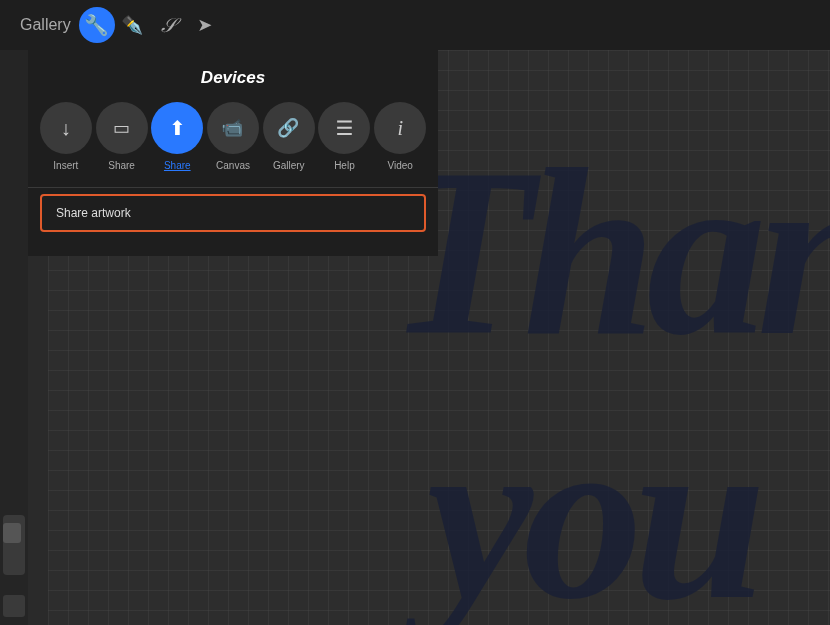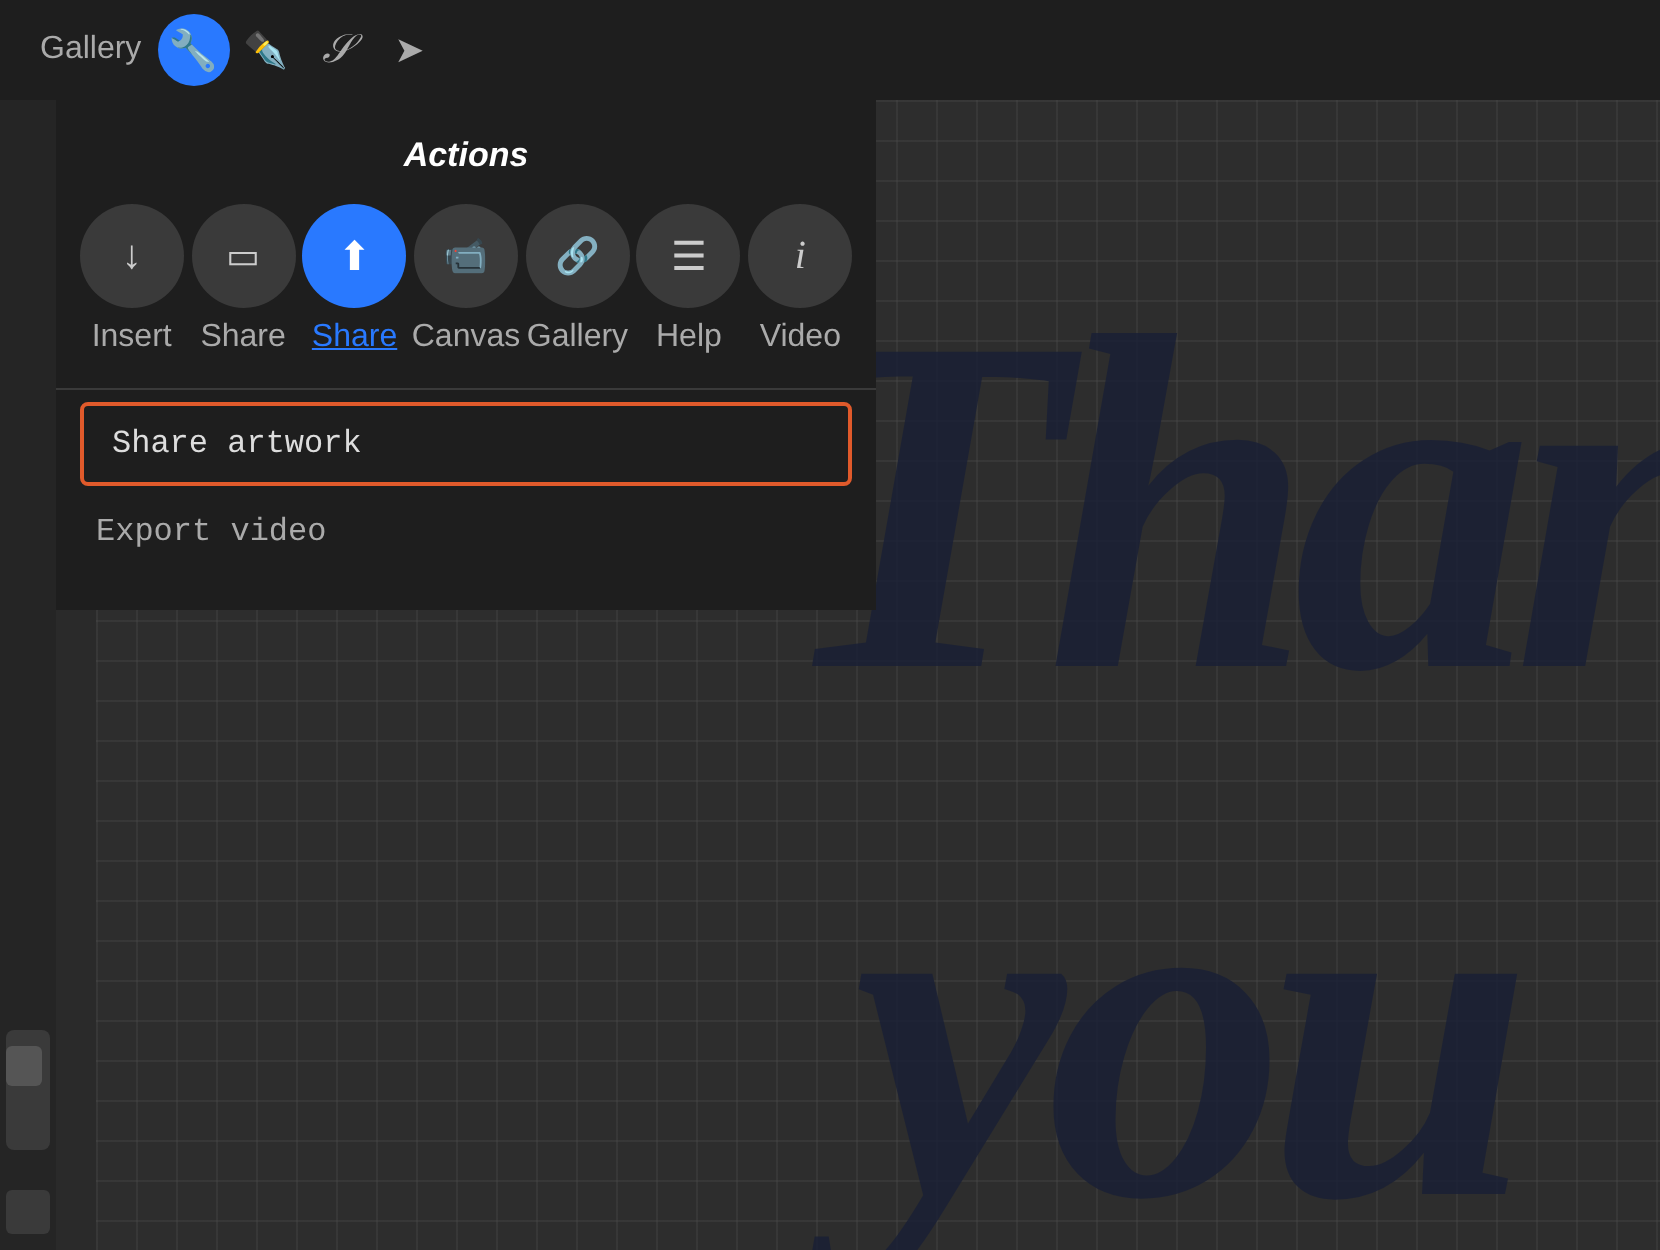--- a/index.html
+++ b/index.html
@@ -175,46 +175,45 @@
       color: #cccccc;
       margin-bottom: 6px;
     }
 
     .action-icon-circle.blue {
       background-color: #2979ff;
       color: white;
     }
 
     .action-icon-label {
-      font-size: 16px;
+      font-size: 10px;
       color: #aaaaaa;
       text-align: right;
     }
 
     .action-icon-label.blue {
       color: #2979ff;
       text-decoration: underline;
     }
 
     
     .divider {
       height: 1px;
       background-color: #3a3a3a;
       margin: 6px 0;
     }
 
     
     .menu-item {
       padding: 14px 20px;
       color: #dddddd;
-      font-size: 16px;
+      font-size: 12px;
       cursor: pointer;
       display: flex;
       align-items: center;
-      font-family: Liberation Mono, monospace;
     }
 
     .menu-item.highlighted {
       border: 2px solid #e05a2b;
       margin: 4px 12px;
       border-radius: 4px;
       padding: 10px 14px;
     }
 
     .menu-item.normal {
@@ -254,21 +253,21 @@
 
 <div class="left-panel">
   <div style="flex:1;"></div>
   <div class="left-panel-handle">
     <div class="left-panel-thumb"></div>
   </div>
   <div class="left-panel-bottom-btn"></div>
 </div>
 
 <div class="actions-panel">
-  <div class="actions-title">Actions</div>
+  <div class="actions-title">Devices</div>
 
   <div class="actions-icons-row">
 
     <div class="action-icon-item">
       <div class="action-icon-circle">
         <span style="font-size:20px;">↓</span>
       </div>
       <span class="action-icon-label">Insert</span>
     </div>
 
@@ -314,16 +313,13 @@
       <span class="action-icon-label">Video</span>
     </div>
   </div>
 
   <div class="divider"></div>
 
   <div class="menu-item highlighted">
     <span>Share artwork</span>
   </div>
 
-  <div class="menu-item normal">
-    <span>Export video</span>
-  </div>
 </div>
 
 </body></html>

